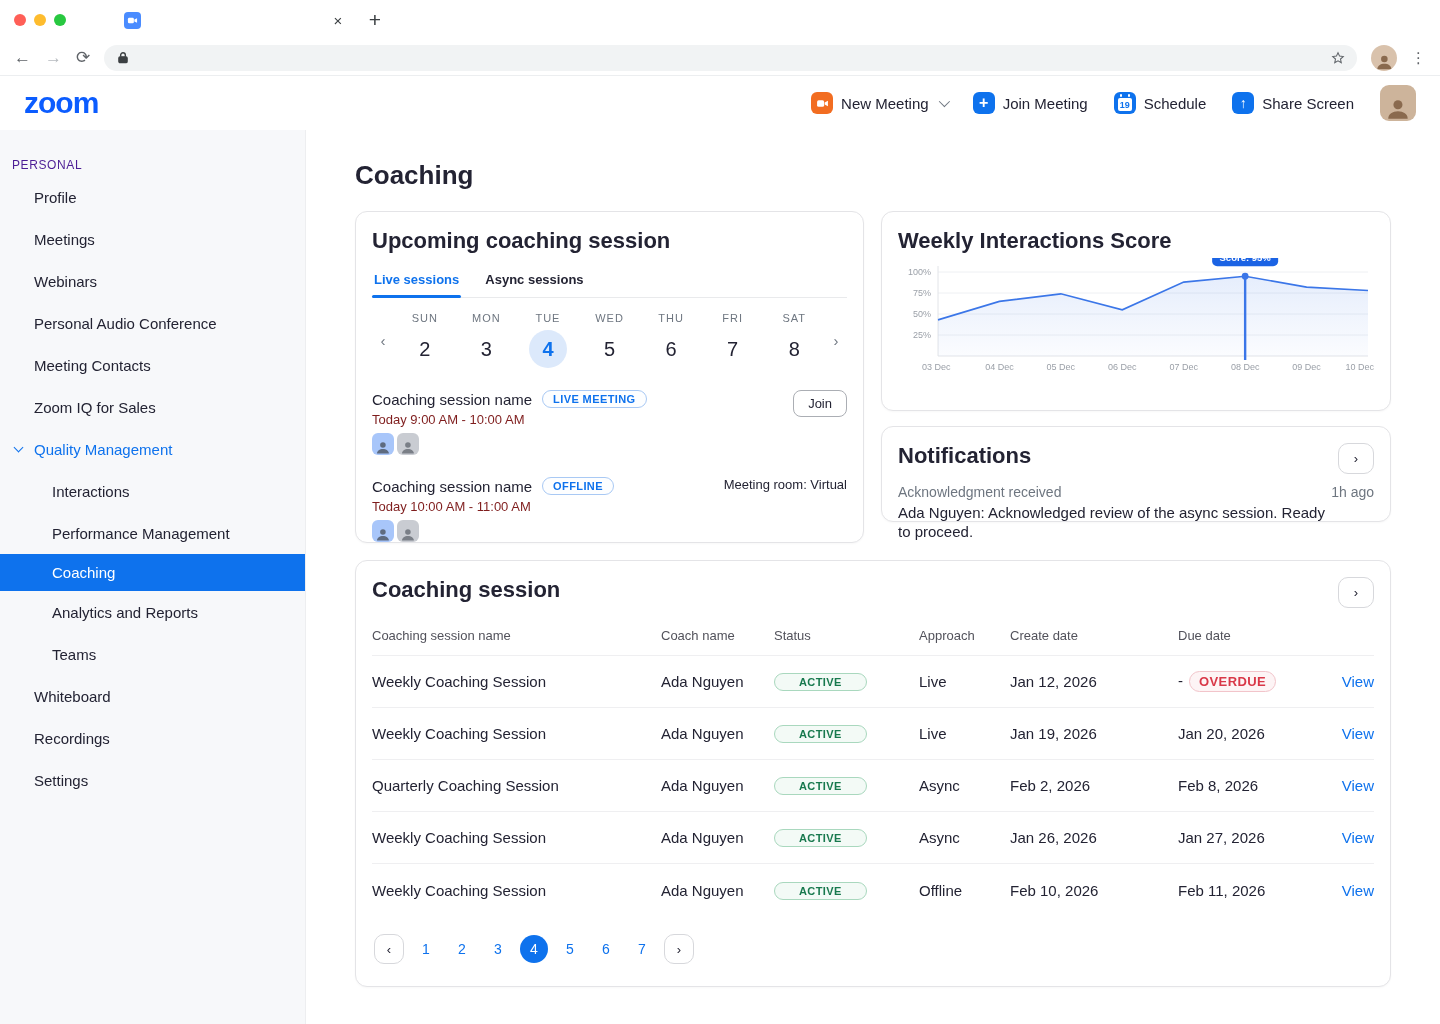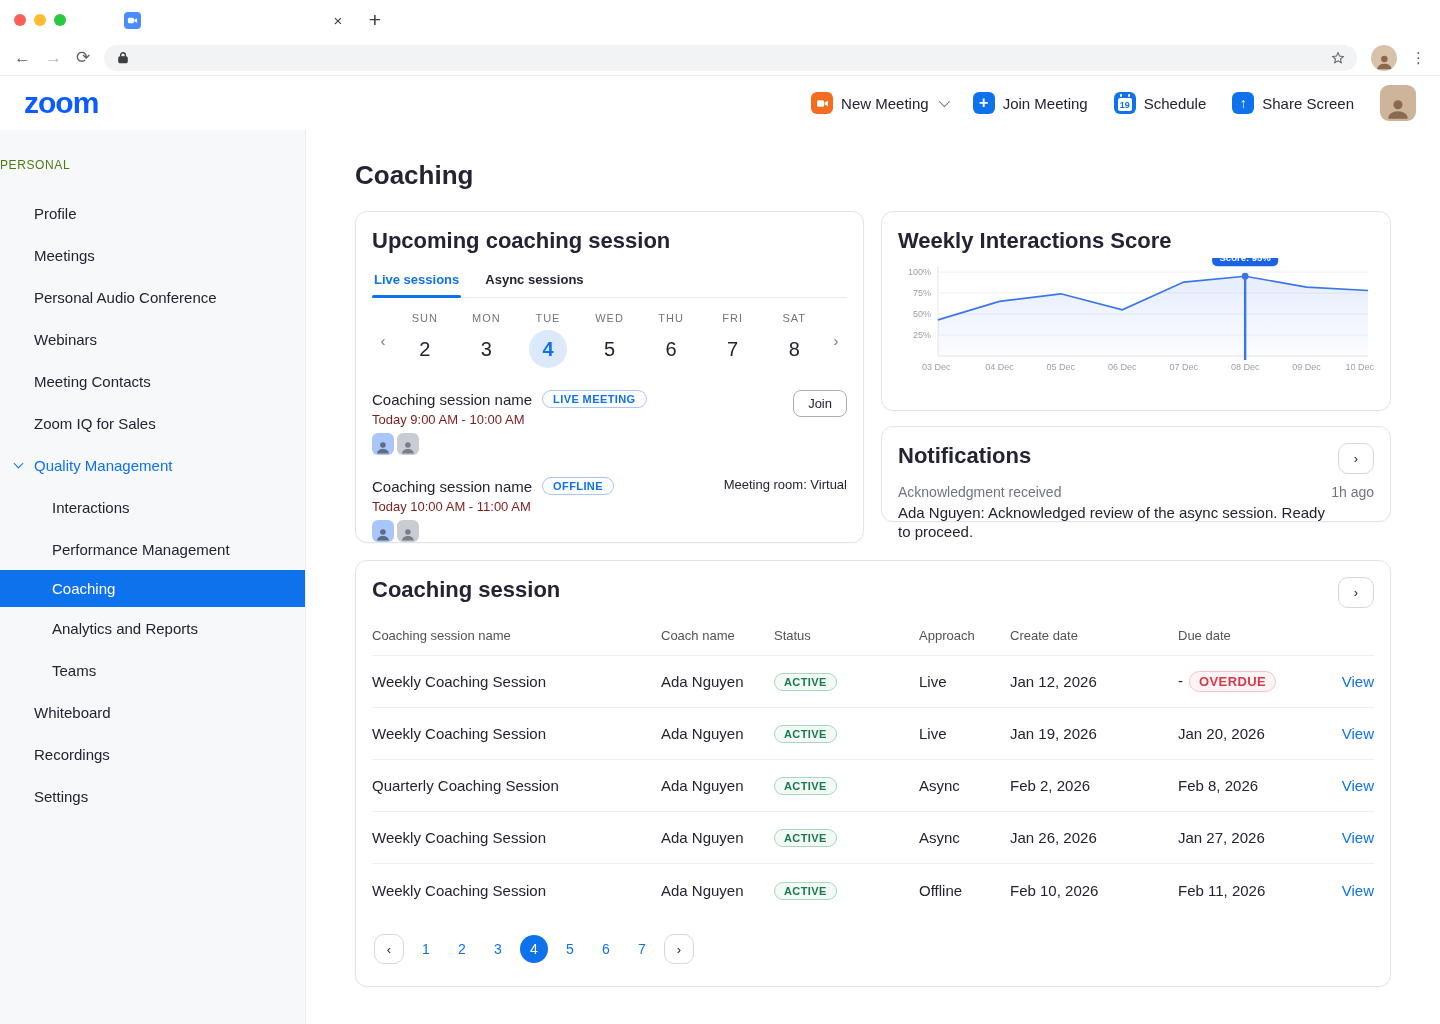--- a/index.html
+++ b/index.html
@@ -38,21 +38,21 @@
   .cal-ic{position:relative;background:#0E72ED}
   .cal-body{position:absolute;left:4px;right:4px;top:6px;bottom:3px;background:#fff;border-radius:2px;
     display:flex;align-items:center;justify-content:center;font-size:9px;font-weight:700;color:#0E72ED}
   .cal-nub{position:absolute;top:2px;width:2px;height:3px;background:#fff;border-radius:1px}
   .chev-down { width:8px; height:8px; border-right:1.6px solid #6E7680; border-bottom:1.6px solid #6E7680; transform:rotate(45deg) translateY(-2px); margin-left:2px; }
   .avatar-lg { width:36px; height:36px; border-radius:9px; overflow:hidden; background:#CDB49B; display:flex; align-items:flex-end; justify-content:center; }
 
   
   .app-body { display:flex; height:934px; }
   .sidebar { width:306px; background:#F7F8FA; border-right:1px solid #EDEEF0; padding-top:28px; flex:0 0 auto; }
-  .sb-section { font-size:12px; color:#4d7c0f; letter-spacing:.6px; margin-bottom:20px; }
+  .sb-section { font-size:12px; color:#4c1d95; letter-spacing:.6px; padding-left:12px; margin-bottom:4px; }
   .sb-item { position:relative; height:42px; display:flex; align-items:center; padding-left:34px; font-size:15px; font-weight:500; cursor:pointer; }
   .sb-item.sub { padding-left:52px; }
   .sb-item.accent { color:#0E72ED; }
   .sb-item.active { background:#0E72ED; color:#fff; height:37px; }
   .sb-chevron { position:absolute; left:15px; width:7px; height:7px; border-right:1.7px solid #0E72ED; border-bottom:1.7px solid #0E72ED; transform:rotate(45deg); top:16px; }
 
   main { flex:1; padding:30px 49px 0 49px; background:#fff; }
   .page-title { font-size:26px; font-weight:700; }
 
   .cards-row { display:flex; gap:17px; margin-top:20px; }
@@ -95,21 +95,21 @@
   .notif-time { margin-left:auto; }
   .notif-body { font-size:15px; color:#232333; margin-top:4px; line-height:1.25; width:440px; }
 
   
   .table-card { width:1036px; margin-top:17px; margin-bottom:30px; }
   .tbl { margin-top:14px; }
   .tbl-head, .tbl-row { display:grid; grid-template-columns:289px 113px 145px 91px 168px 155px 1fr; align-items:center; }
   .tbl-head { font-size:13px; color:#52525B; padding:6px 0 12px; border-bottom:1px solid #EFEFF1; }
   .tbl-row { height:52px; border-bottom:1px solid #EFEFF1; font-size:15px; color:#232333; }
   .tbl-row:last-child { border-bottom:none; }
-  .pill-green { display:inline-block; font-size:11px; font-weight:700; letter-spacing:.4px; color:#18794E; border:1px solid #A9D8BE; border-radius:999px; padding:2px 9px; background:#F3FAF6; }
+  .pill-green { display:inline-block; font-size:11px; font-weight:700; letter-spacing:.4px; color:#18794E; border:1px solid #A9D8BE; border-radius:999px; padding:2px 24px; background:#F3FAF6; }
   .pill-red { display:inline-block; font-size:13px; font-weight:700; letter-spacing:.4px; color:#D93848; border:1px solid #F2C4CA; border-radius:999px; padding:2px 9px; background:#FDF4F5; margin-left:6px; }
   .view-link { color:#0E72ED; text-align:right; cursor:pointer; }
   .cell-action { text-align:right; }
 
   
   .pagination { display:flex; align-items:center; gap:8px; margin:18px 0 6px 2px; }
   .pg-nav { width:30px; height:30px; border:1px solid #D7D8DC; border-radius:10px; background:#fff; font-size:13px; color:#232333; display:flex; align-items:center; justify-content:center; cursor:pointer; }
   .pg-num { width:28px; height:28px; border-radius:50%; display:flex; align-items:center; justify-content:center; font-size:14px; color:#0E72ED; cursor:pointer; }
   .pg-num.current { background:#0E72ED; color:#fff; }
 
@@ -210,26 +210,26 @@
           <span>Profile</span>
         </div>
 
         <div class="sb-item">
 
           <span>Meetings</span>
         </div>
 
         <div class="sb-item">
 
+          <span>Webinars</span>
+        </div>
+
+        <div class="sb-item">
+
           <span>Personal Audio Conference</span>
-        </div>
-
-        <div class="sb-item">
-
-          <span>Webinars</span>
         </div>
 
         <div class="sb-item">
 
           <span>Meeting Contacts</span>
         </div>
 
         <div class="sb-item">
 
           <span>Zoom IQ for Sales</span>

